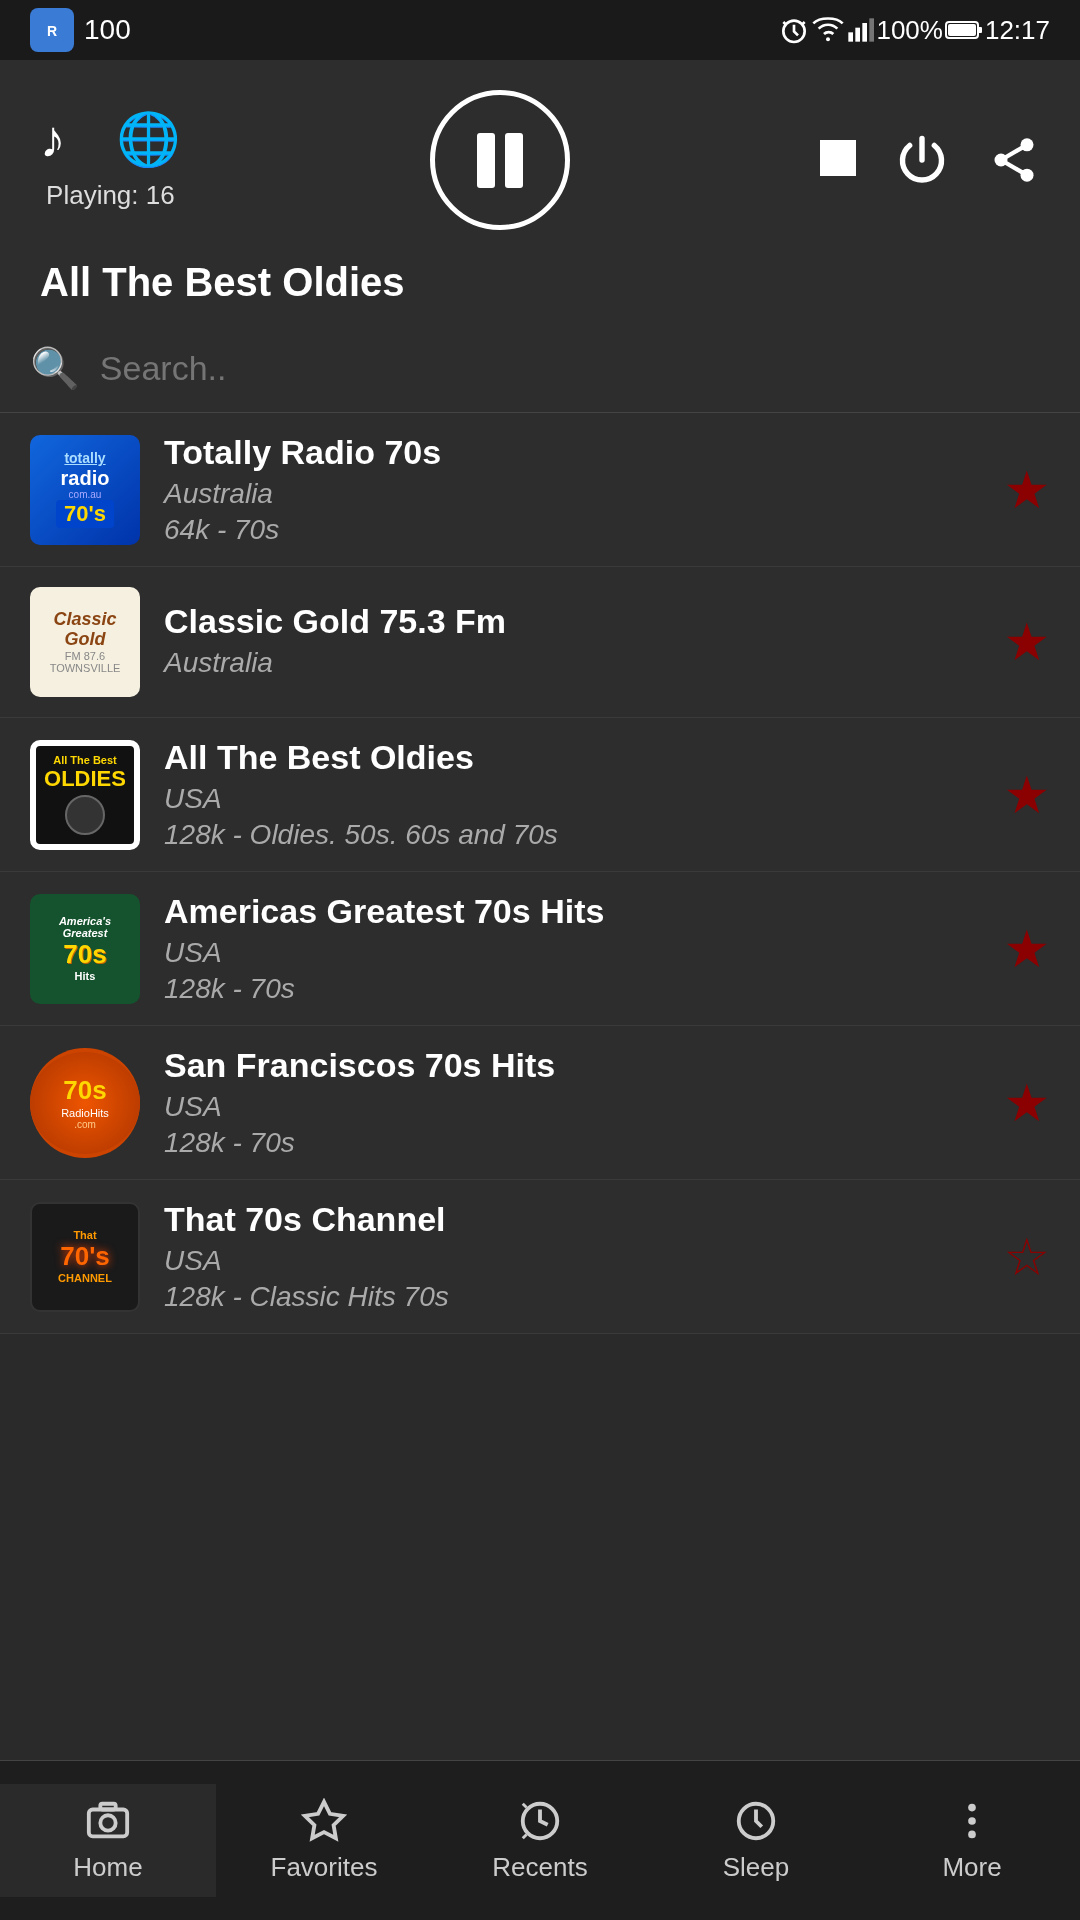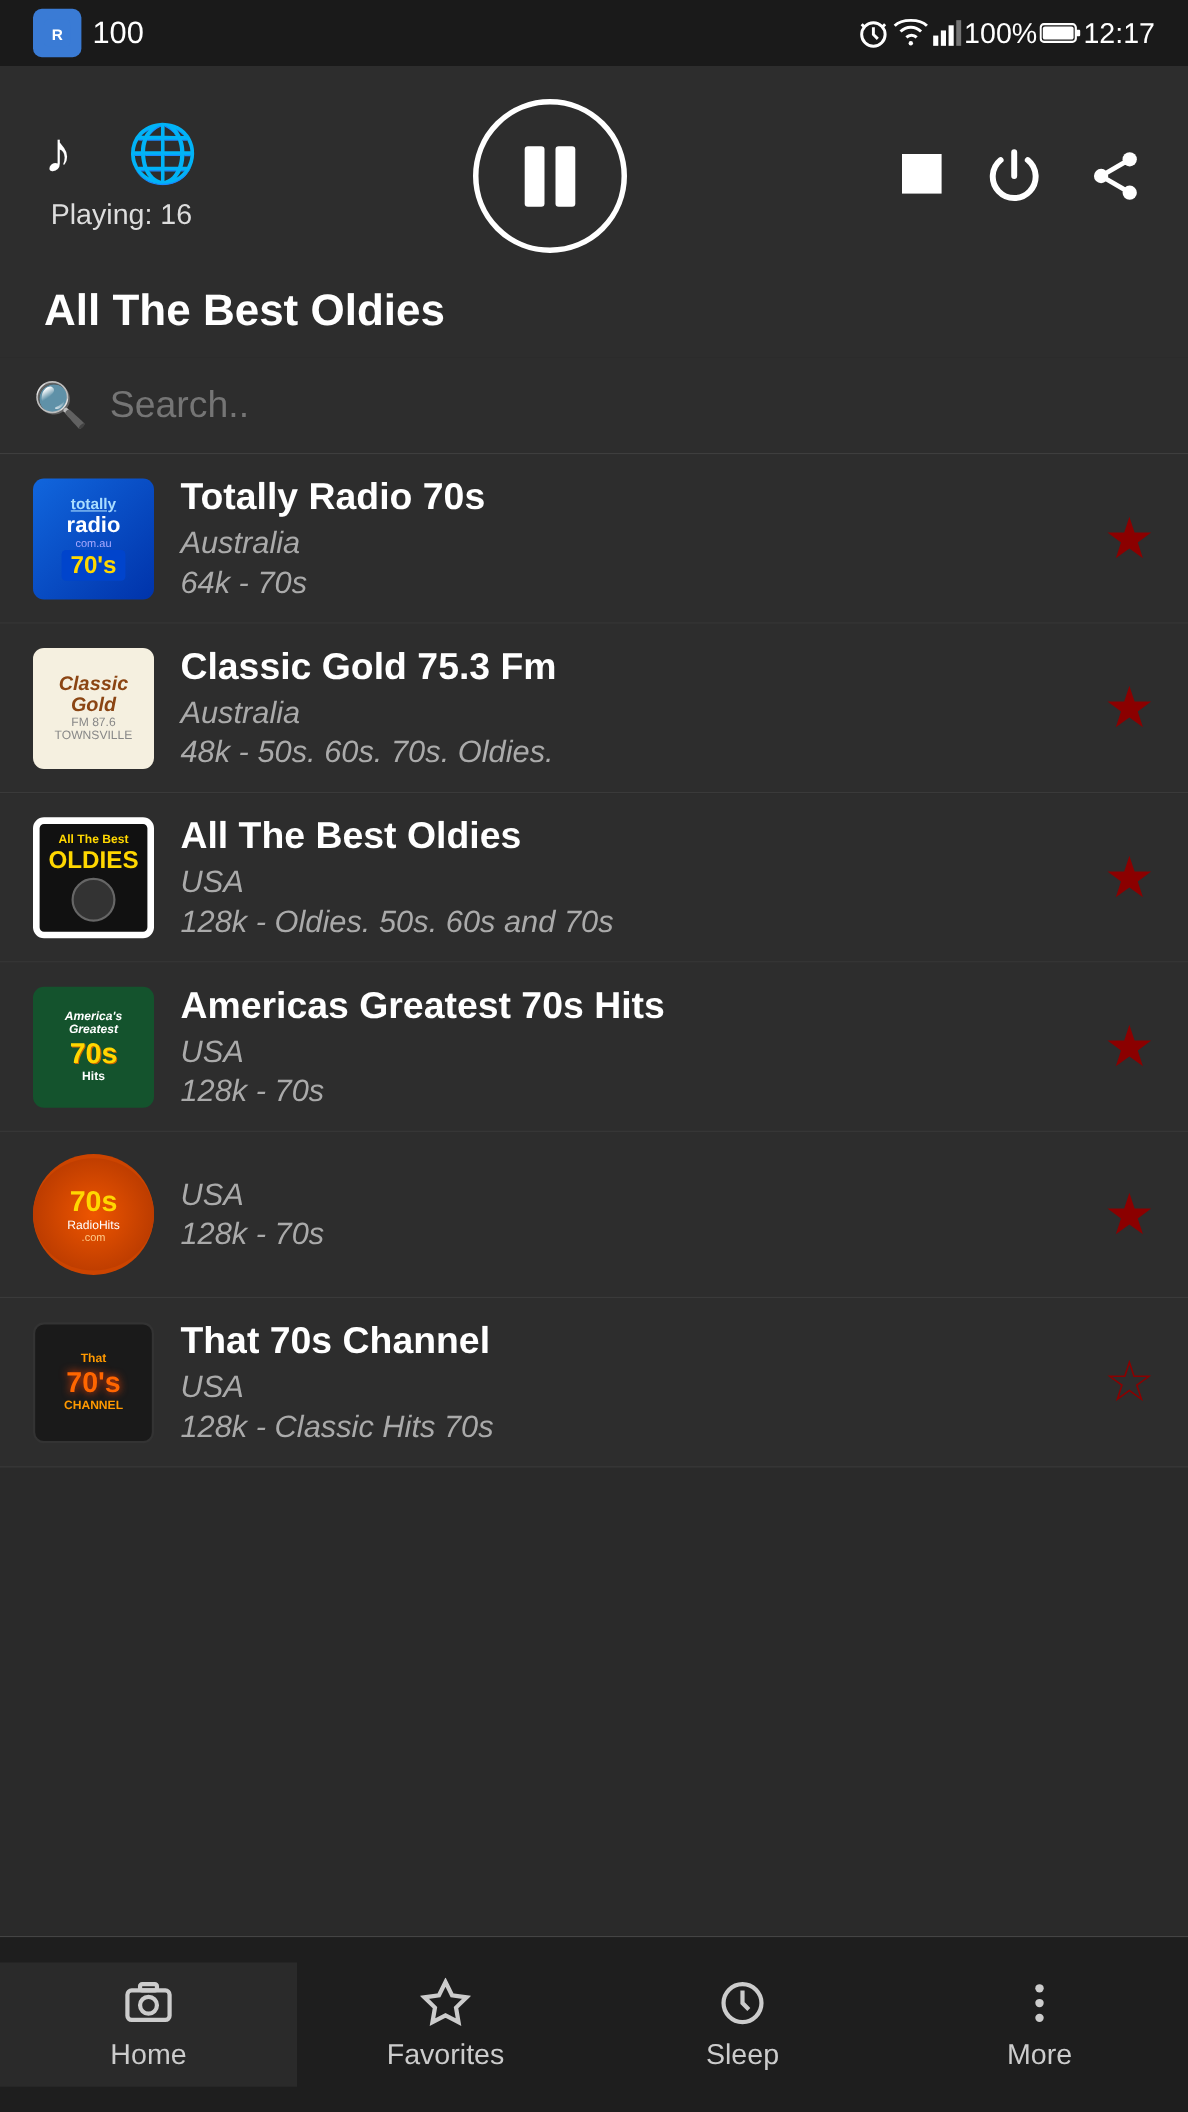--- a/index.html
+++ b/index.html
@@ -354,21 +354,20 @@
         <div style="background:#f5f0e0;width:110px;height:110px;border-radius:10px;display:flex;flex-direction:column;align-items:center;justify-content:center;padding:4px;text-align:center;">
           <div style="font-size:18px;color:#8B4513;font-weight:bold;font-style:italic;line-height:1.1;">Classic</div>
           <div style="font-size:18px;color:#8B4513;font-weight:bold;font-style:italic;line-height:1.1;">Gold</div>
           <div style="font-size:11px;color:#888;line-height:1.1;">FM 87.6</div>
           <div style="font-size:11px;color:#888;line-height:1.1;">TOWNSVILLE</div>
         </div>
       </div>
       <div class="station-info">
         <div class="station-name">Classic Gold 75.3 Fm</div>
         <div class="station-country">Australia</div>
-        <div class="station-bitrate">48k - 50s. 60s. 70s. Oldies.</div>
       </div>
       <span class="star-icon star-filled">★</span>
     </div>
     <div class="station-item">
       <div>
         <div style="background:#111111;width:110px;height:110px;border-radius:10px;display:flex;flex-direction:column;align-items:center;justify-content:center;padding:4px;text-align:center;border:6px solid #ffffff;">
           <div style="font-size:11px;color:#FFD700;font-weight:bold;line-height:1.1;">All The Best</div>
           <div style="font-size:22px;color:#FFD700;font-weight:bold;line-height:1.2;">OLDIES</div>
           <div style="width:40px;height:40px;border-radius:50%;background:#333;border:2px solid #666;margin-top:2px;"></div>
         </div>
@@ -400,20 +399,21 @@
       <div>
         <div style="background:#cc4400;width:110px;height:110px;border-radius:10px;display:flex;flex-direction:column;align-items:center;justify-content:center;padding:4px;text-align:center;border-radius:50%;">
           <div style="width:110px;height:110px;border-radius:50%;background:radial-gradient(circle,#ee5500,#aa3300);display:flex;flex-direction:column;align-items:center;justify-content:center;">
             <div style="font-size:26px;color:#FFD700;font-weight:bold;line-height:1.2;">70s</div>
             <div style="font-size:11px;color:#fff;line-height:1.1;">RadioHits</div>
             <div style="font-size:10px;color:#ffcc88;line-height:1.1;">.com</div>
           </div>
         </div>
       </div>
       <div class="station-info">
+        <div class="station-name">San Franciscos 70s Hits</div>
         <div class="station-country">USA</div>
         <div class="station-bitrate">128k - 70s</div>
       </div>
       <span class="star-icon star-filled">★</span>
     </div>
     <div class="station-item">
       <div>
         <div style="background:#1a1a1a;width:110px;height:110px;border-radius:10px;display:flex;flex-direction:column;align-items:center;justify-content:center;padding:4px;text-align:center;border:2px solid #333;">
           <div style="font-size:11px;color:#ff9900;font-weight:bold;line-height:1.1;">That</div>
           <div style="font-size:26px;color:#ff6600;font-weight:bold;line-height:1.2;text-shadow:0 0 8px #ff4400;">70's</div>
@@ -440,20 +440,28 @@
   </div>
   <div class="nav-item">
     <svg width="46" height="46" viewBox="0 0 24 24" fill="none" stroke="#cccccc" stroke-width="2">
       <polygon points="12,2 15.09,8.26 22,9.27 17,14.14 18.18,21.02 12,17.77 5.82,21.02 7,14.14 2,9.27 8.91,8.26"></polygon>
     </svg>
     <span class="nav-label">Favorites</span>
   </div>
   <div class="nav-item">
     <svg width="46" height="46" viewBox="0 0 24 24" fill="none" stroke="#cccccc" stroke-width="2">
       <circle cx="12" cy="12" r="9"></circle>
+      <polyline points="12,6 12,12 16,14"></polyline>
+      <path d="M3 3l2 2M3 21l2-2" stroke="#cccccc" stroke-width="1.5"></path>
+    </svg>
+    <span class="nav-label">Recents</span>
+  </div>
+  <div class="nav-item">
+    <svg width="46" height="46" viewBox="0 0 24 24" fill="none" stroke="#cccccc" stroke-width="2">
+      <circle cx="12" cy="12" r="9"></circle>
       <polyline points="12,6 12,12 15,15"></polyline>
     </svg>
     <span class="nav-label">Sleep</span>
   </div>
   <div class="nav-item">
     <svg width="46" height="46" viewBox="0 0 24 24" fill="#cccccc">
       <circle cx="12" cy="5" r="2"></circle>
       <circle cx="12" cy="12" r="2"></circle>
       <circle cx="12" cy="19" r="2"></circle>
     </svg>

